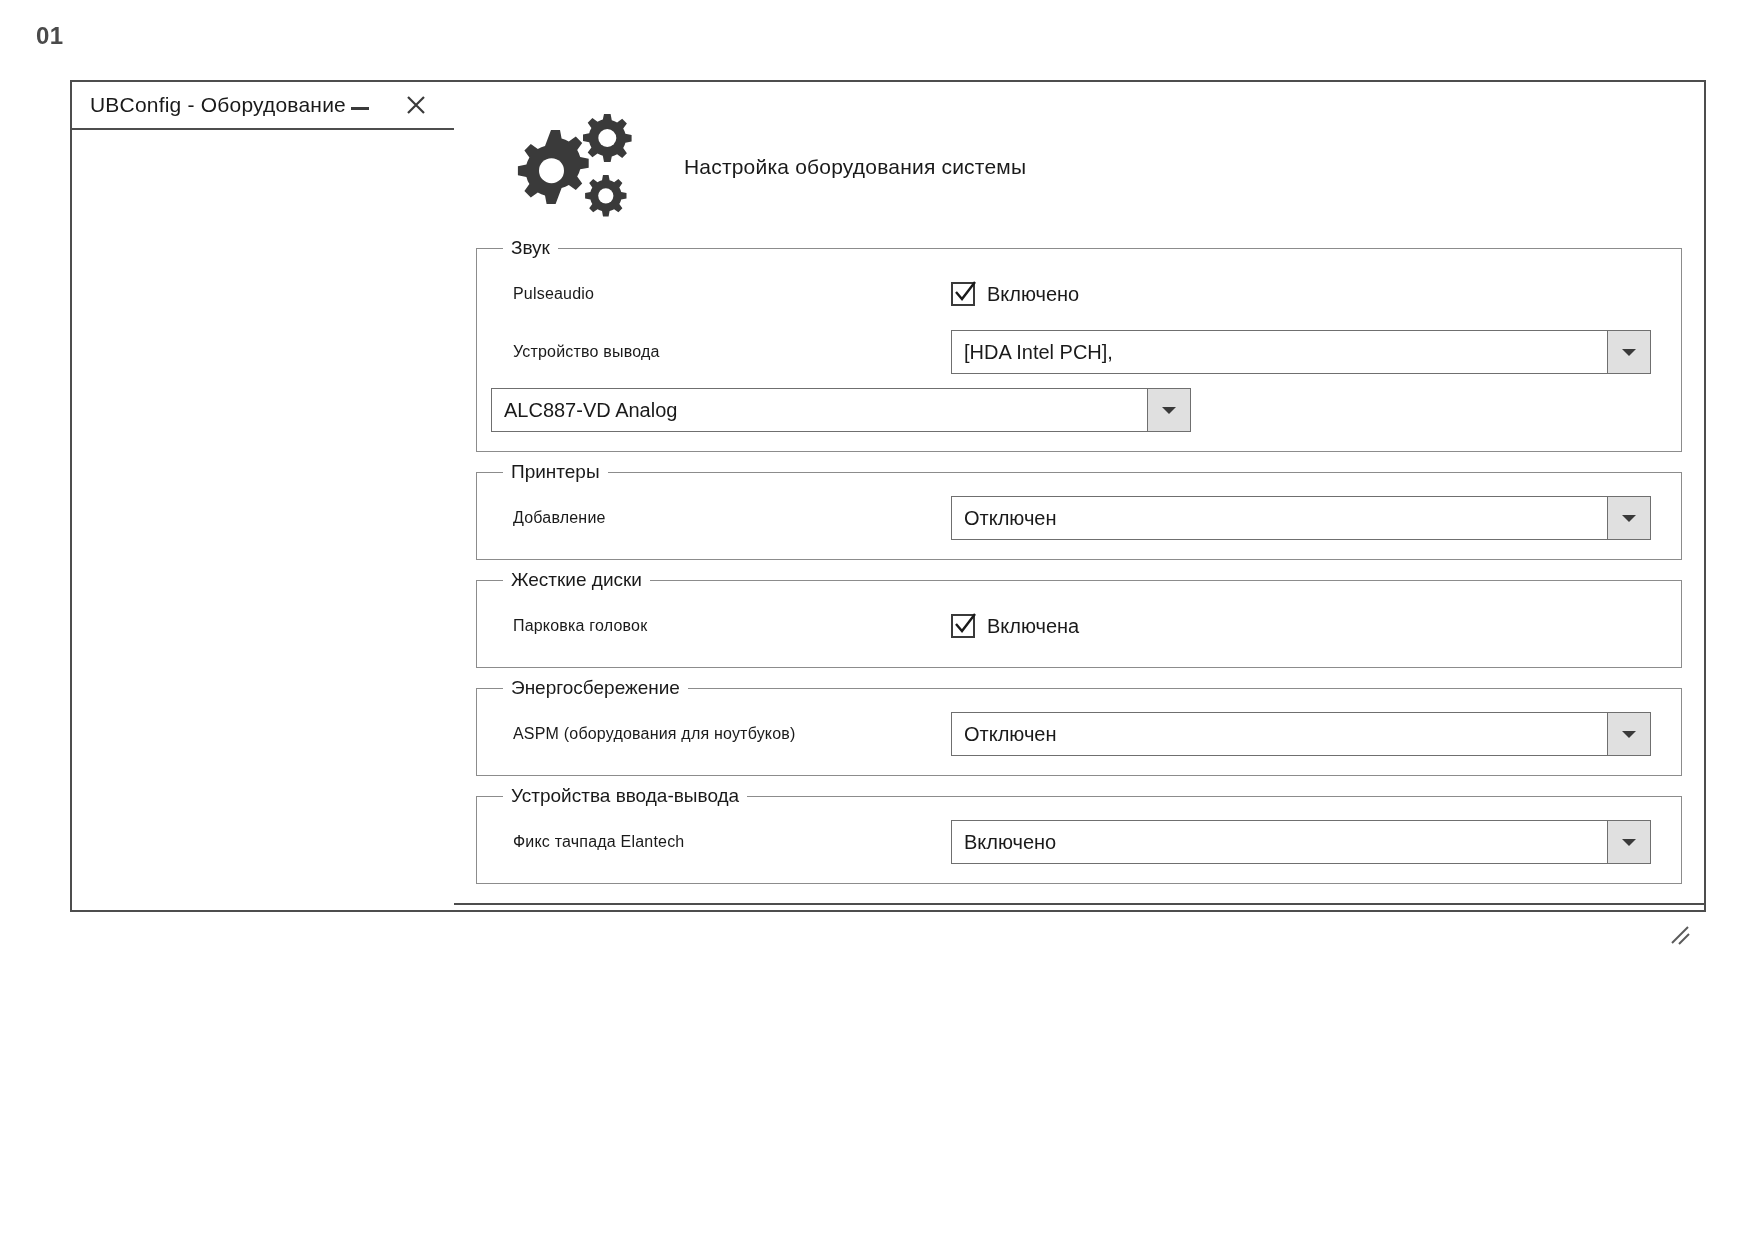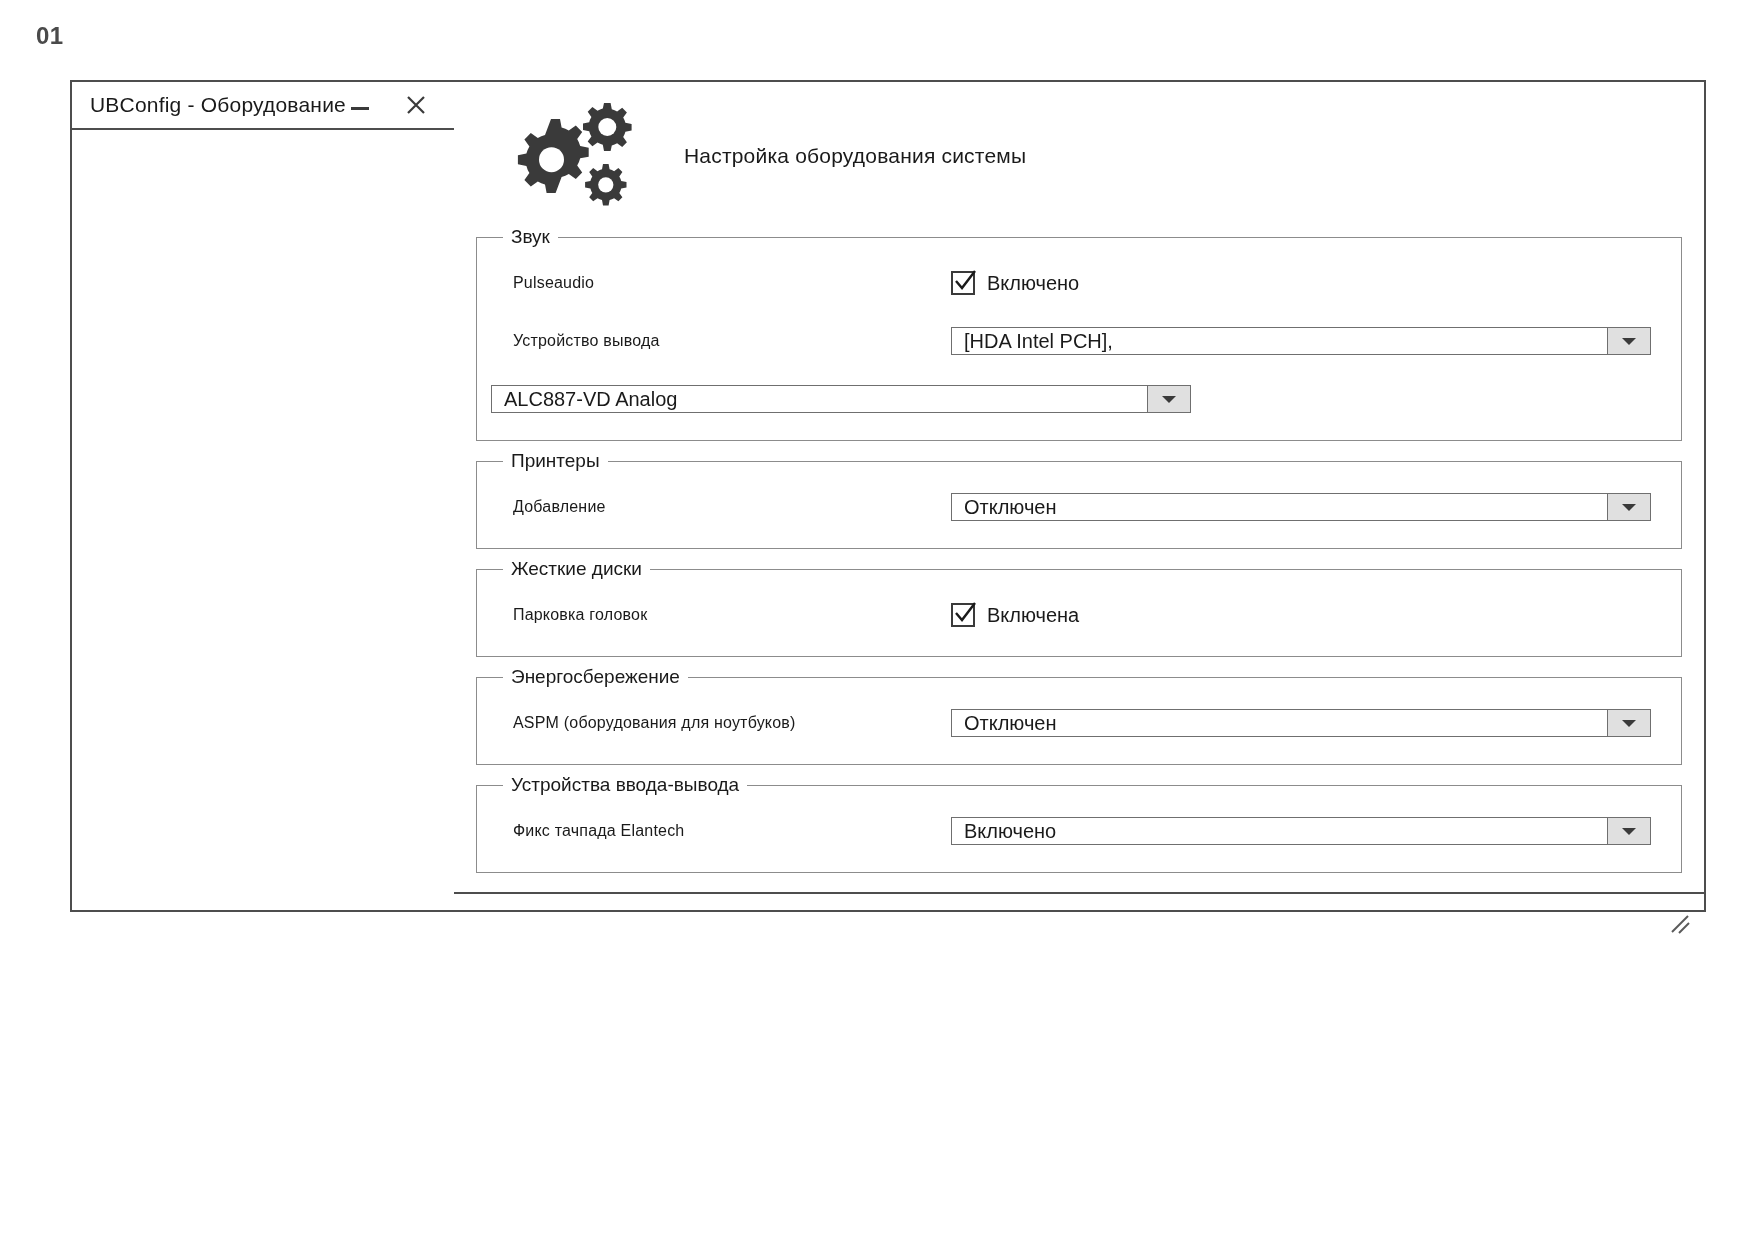--- a/index.html
+++ b/index.html
@@ -66,21 +66,21 @@
     display: flex;
     align-items: center;
     justify-content: center;
     color: #3a3a3a;
     cursor: pointer;
   }
   .title-btn svg { display: block; }
 
   .window-body {
     flex: 1;
-    padding: 4px 22px 0 22px;
+    padding: 15px 22px 0 22px;
     box-sizing: border-box;
     display: flex;
     flex-direction: column;
   }
 
   .header-area {
     display: flex;
     align-items: center;
     height: 140px;
     min-height: 140px;
@@ -150,21 +150,21 @@
     left: -1px;
     top: -4px;
   }
   .check-label {
     font-size: 20px;
     color: #1a1a1a;
   }
 
   .combo {
     width: 700px;
-    height: 28px;
+    height: 44px;
     border: 1.5px solid #6f6f6f;
     background: #ffffff;
     display: flex;
     align-items: stretch;
     box-sizing: border-box;
     cursor: pointer;
   }
   .combo .combo-value {
     flex: 1;
     display: flex;

